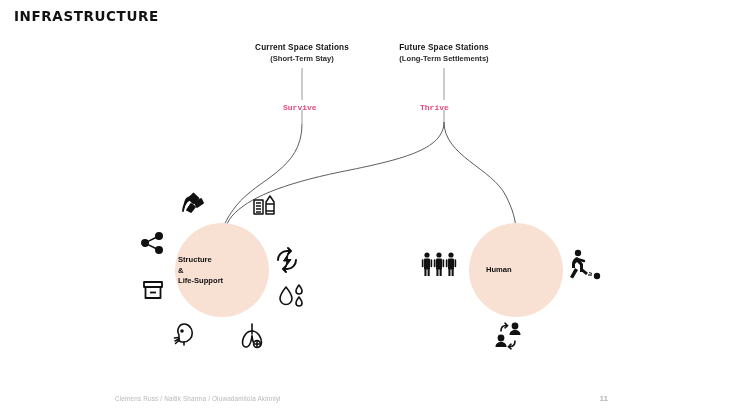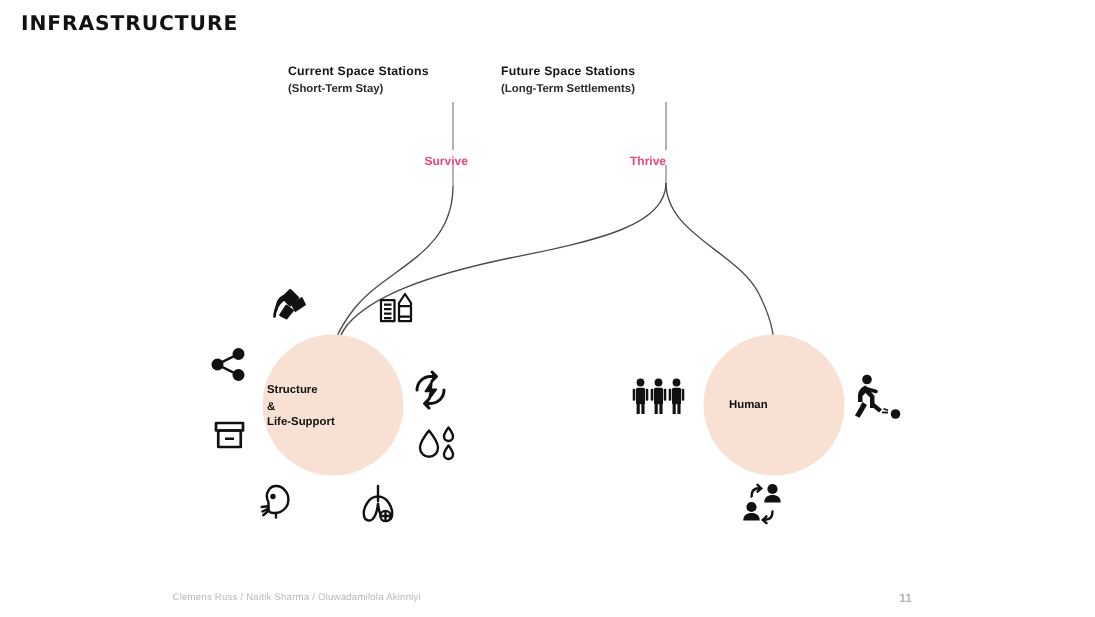--- a/index.html
+++ b/index.html
@@ -25,21 +25,21 @@
     font-size: 13.5px;
     font-weight: bold;
     letter-spacing: 0.6px;
     color: #121212;
     font-family: "DejaVu Sans", sans-serif;
   }
 
   
   .col-head {
     position: absolute;
-    text-align: left;
+    text-align: center;
     width: 220px;
     color: #141414;
   }
   .col-head .ch-title {
     font-size: 8.2px;
     font-weight: bold;
     letter-spacing: 0.15px;
     line-height: 11px;
     white-space: nowrap;
   }
@@ -53,20 +53,21 @@
   #head-current { left: 192px; top: 42px; }
   #head-future  { left: 334px; top: 42px; }
 
   
   .stage-label {
     position: absolute;
     font-size: 8px;
     font-weight: 600;
     color: #e8467c;
     white-space: nowrap;
+    font-family: Liberation Mono, monospace;
   }
   #stage-survive { left: 283px; top: 103px; }
   #stage-thrive  { left: 420px; top: 103px; }
 
   
   #diagram-svg {
     position: absolute;
     left: 0;
     top: 0;
     width: 730px;

